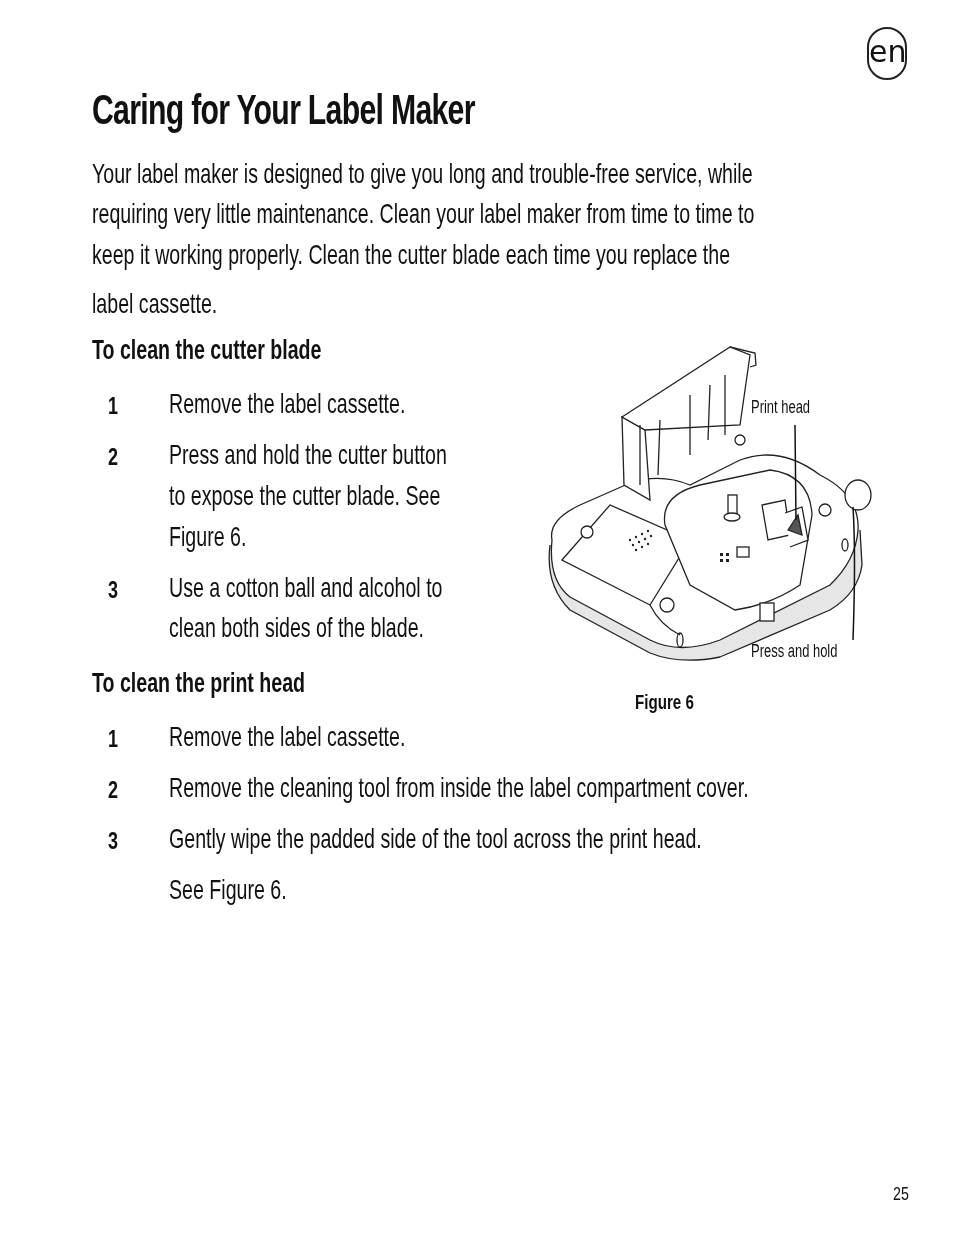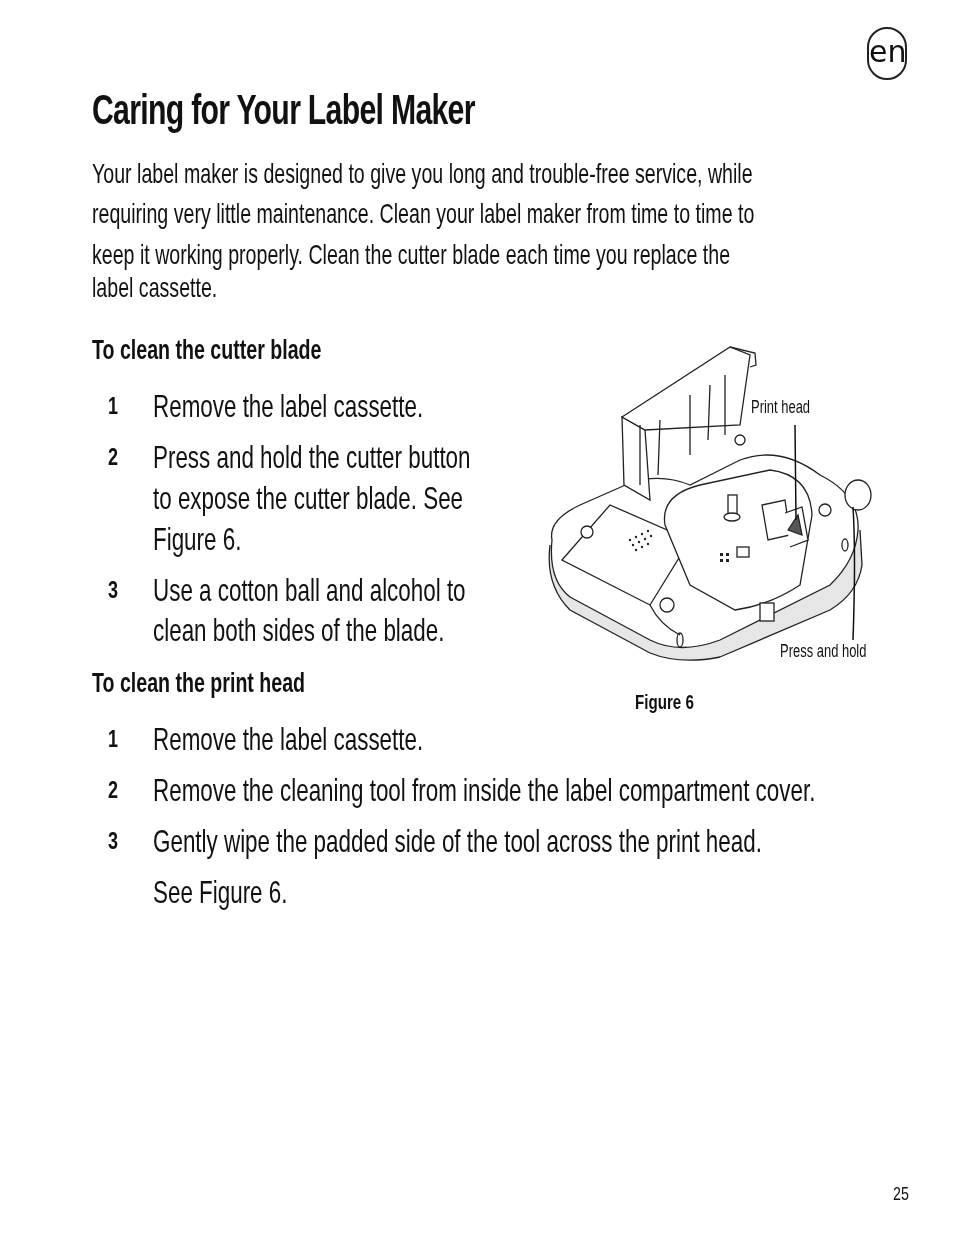--- a/index.html
+++ b/index.html
@@ -8,21 +8,21 @@
   .lang-badge { position:absolute; left:867px; top:27px; width:40px; height:53px; border:2.5px solid #222; border-radius:22px; box-sizing:border-box; text-align:center; }
   .lang-badge span { font-family:"DejaVu Sans", sans-serif; font-size:30px; line-height:46px; color:#111; }
   .title { position:absolute; left:92px; top:86px; font-weight:bold; font-size:42px; letter-spacing:-1px;text-align:right; }
   .title .cond { transform:scaleX(0.72); }
   .body-line { position:absolute; left:92px; font-size:28px; }
   .body-line .cond { transform:scaleX(0.70); }
   .h2 { position:absolute; left:92px; font-weight:bold; font-size:28px;text-align:center; }
   .h2 .cond { transform:scaleX(0.70); }
   .num { position:absolute; left:108px; font-weight:bold; font-size:24px; }
   .num .cond { transform:scaleX(0.75); }
-  .step-line { position:absolute; left:153px; font-size:32px; }
+  .step-line { position:absolute; left:169px; font-size:28px; }
   .step-line .cond { transform:scaleX(0.70); }
   .fig-label { position:absolute; font-size:18px; }
   .fig-label .cond { transform:scaleX(0.72); }
   .fig-caption { position:absolute; left:635px; top:690px; font-weight:bold; font-size:21px; }
   .fig-caption .cond { transform:scaleX(0.72); }
   .page-num { position:absolute; left:873px; top:1183px; font-size:19px;margin-left:20px; }
   .page-num .cond { transform:scaleX(0.75); }
   svg.figure { position:absolute; left:540px; top:335px; }
 </style>
 </head>
@@ -31,21 +31,21 @@
 <div class="lang-badge">
   <span>en</span>
 </div>
 
 <h1 class="title" style="margin:0"><span class="cond">Caring for Your Label Maker</span></h1>
 
 <div>
   <div class="body-line" style="top:158px"><span class="cond">Your label maker is designed to give you long and trouble-free service, while</span></div>
   <div class="body-line" style="top:198px"><span class="cond">requiring very little maintenance. Clean your label maker from time to time to</span></div>
   <div class="body-line" style="top:239px"><span class="cond">keep it working properly. Clean the cutter blade each time you replace the</span></div>
-  <div class="body-line" style="top:272px"><span class="cond">label cassette.</span></div>
+  <div class="body-line" style="top:288px"><span class="cond">label cassette.</span></div>
 </div>
 
 <div>
   <div class="h2" style="top:334px"><span class="cond">To clean the cutter blade</span></div>
 
   <div class="num" style="top:392px"><span class="cond">1</span></div>
   <div class="step-line" style="top:388px"><span class="cond">Remove the label cassette.</span></div>
 
   <div class="num" style="top:443px"><span class="cond">2</span></div>
   <div class="step-line" style="top:439px"><span class="cond">Press and hold the cutter button</span></div>
@@ -125,16 +125,16 @@
 
   <rect x="220" y="268" width="14" height="18" fill="#fff"></rect>
 
   <ellipse cx="318" cy="160" rx="13" ry="15" fill="#fff"></ellipse>
 
   <line x1="255" y1="90" x2="256" y2="185" stroke="#111" stroke-width="1.5"></line>
   <path d="M313 172 Q316 220 313 305" stroke="#111" stroke-width="1.5"></path>
 </svg>
 
 <div class="fig-label" style="left:751px; top:397px"><span class="cond">Print head</span></div>
-<div class="fig-label" style="left:780px; top:641px"><span class="cond">Press and hold</span></div>
+<div class="fig-label" style="left:751px; top:641px"><span class="cond">Press and hold</span></div>
 <div class="fig-caption"><span class="cond">Figure 6</span></div>
 
 <div class="page-num"><span class="cond">25</span></div>
 
 </body></html>

